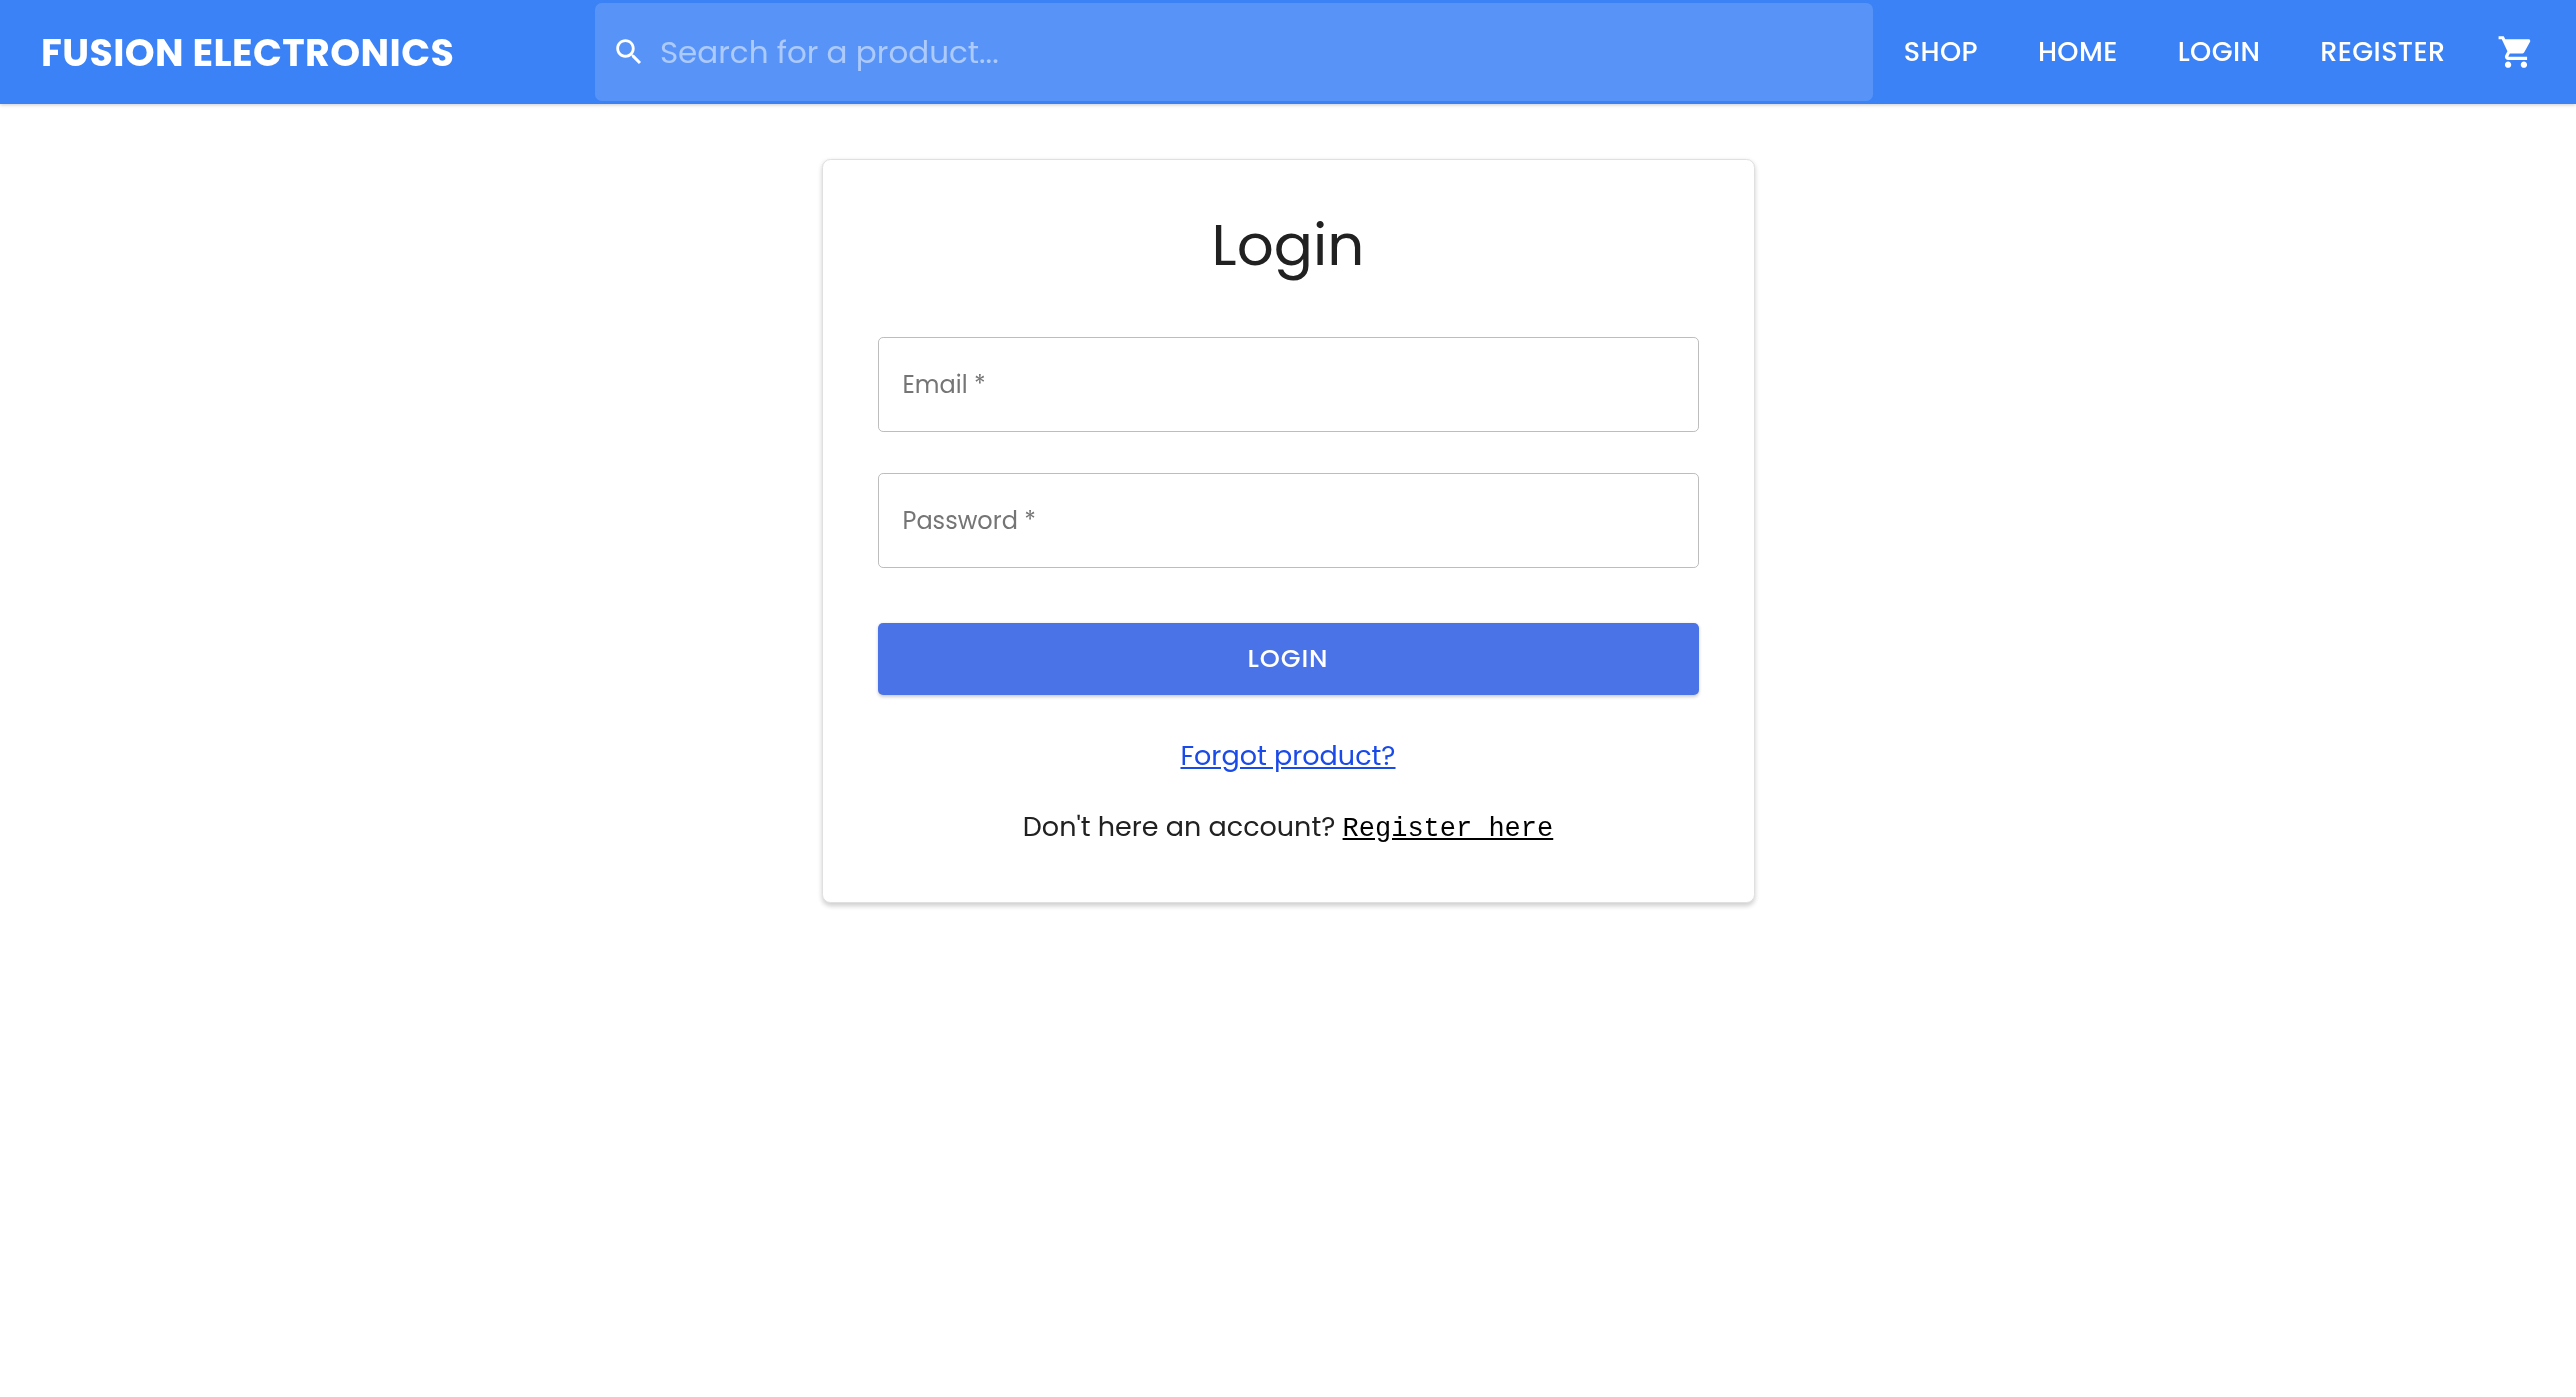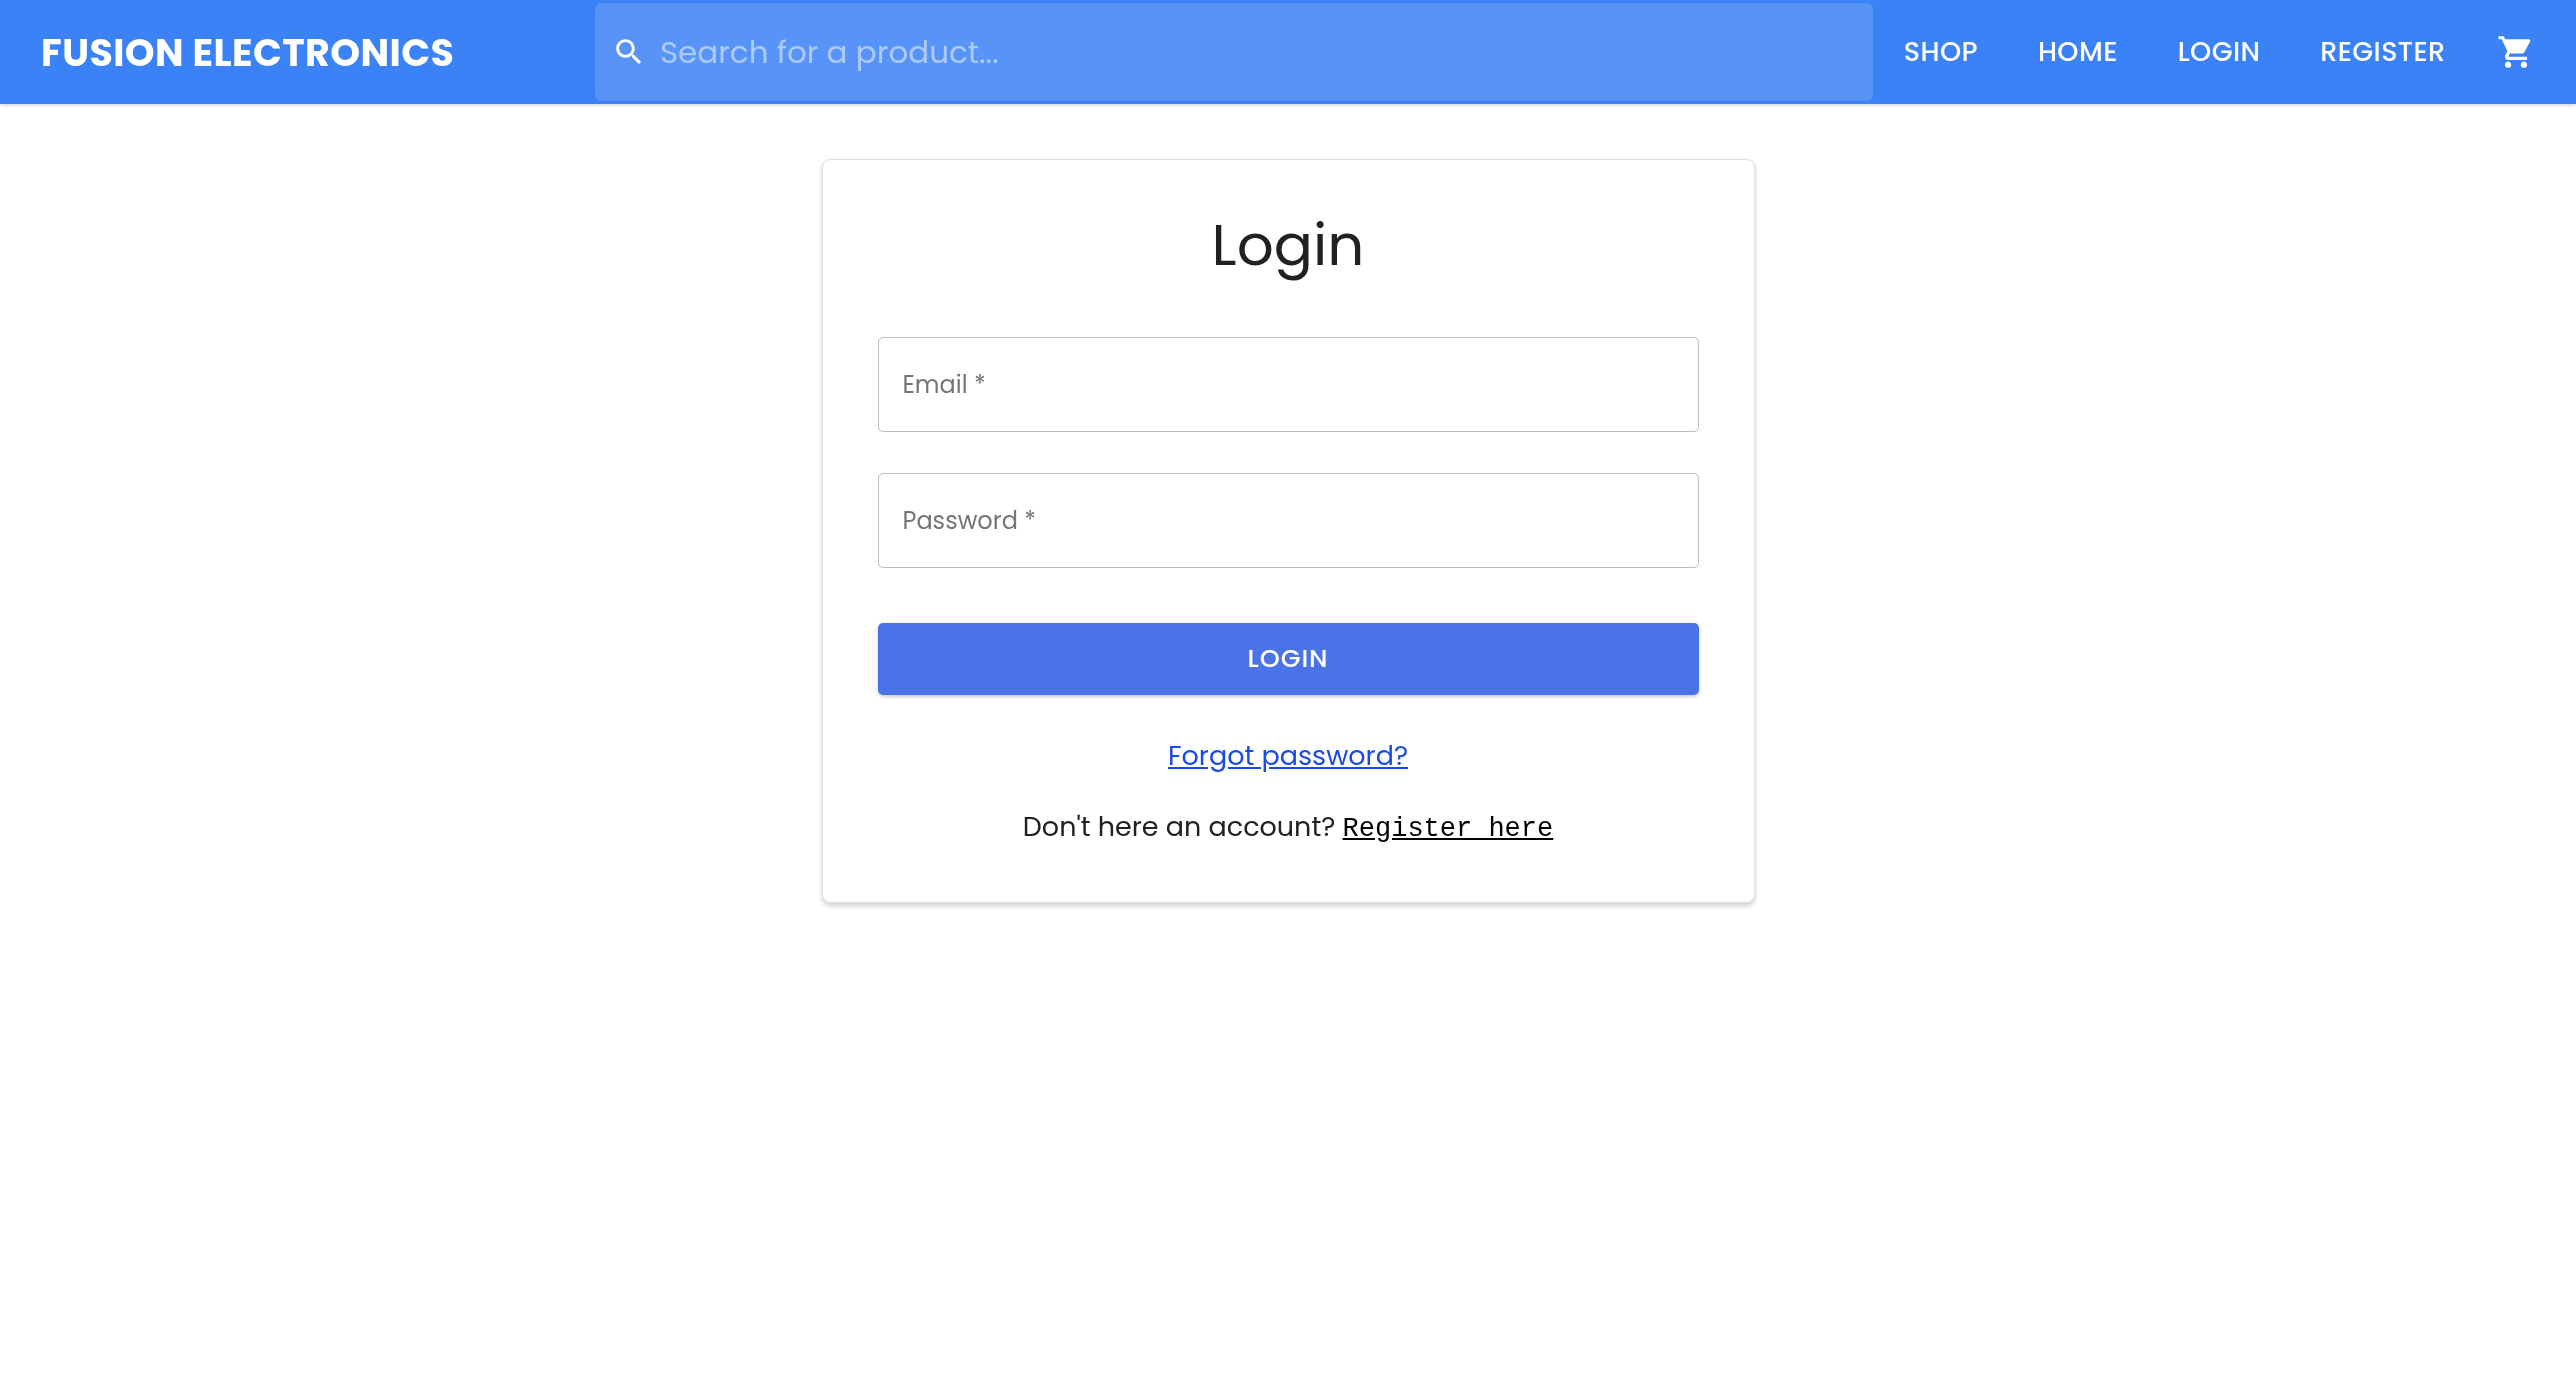--- a/index.html
+++ b/index.html
@@ -201,20 +201,20 @@
 <main class="main">
   <div class="card">
     <h1 class="card-title">Login</h1>
     
     <input class="input-field" type="email" placeholder="Email *" style="">
     
     <input class="input-field" type="password" placeholder="Password *" style="">
     
     <button class="login-button">LOGIN</button>
     
-    <a class="forgot-link">Forgot password?</a>
+    <a class="forgot-link">Forgot product?</a>
     
     <p class="register-text">
       <span>Don't here an account? </span><a class="register-link">Register here</a>
     </p>
   </div>
 </main>
 
 
 </body></html>

